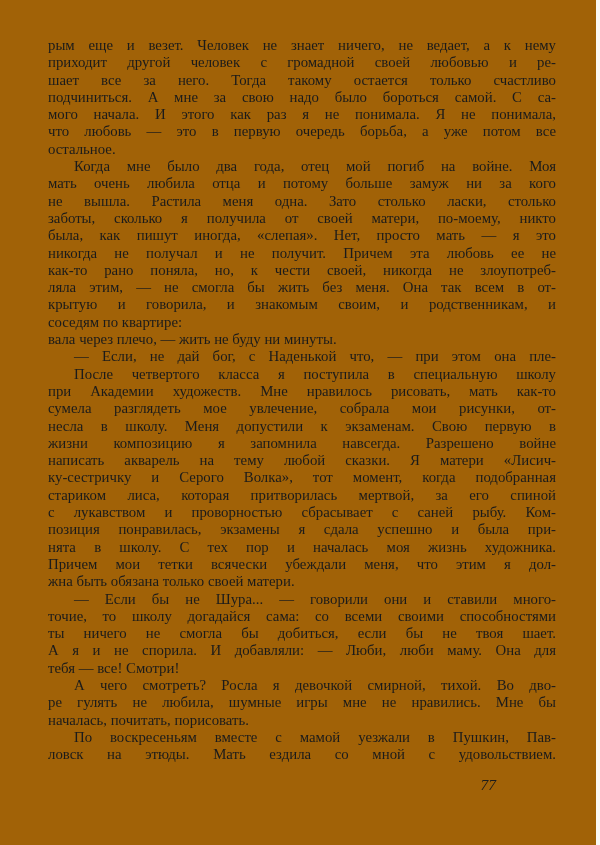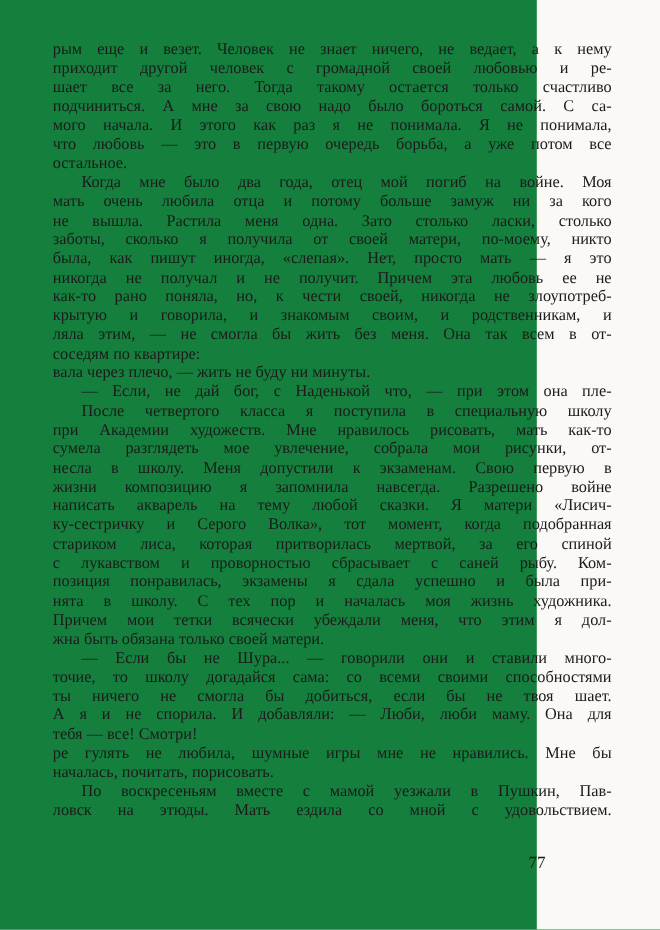--- a/index.html
+++ b/index.html
@@ -8,23 +8,23 @@
   }
   body {
     width: 600px;
     height: 845px;
     background: #faf9f6;
     overflow: hidden;
     font-family: "Liberation Serif", serif;
   }
   .scan-page {
     position: relative;
-    width: 488px;
+    width: 596px;
     height: 845px;
-    background: #15803d;
+    background: #a16207;
   }
   .text-block {
     position: absolute;
     left: 48px;
     top: 37px;
     width: 508px;
     color: #1b1b1b;
     font-size: 14.8px;
     line-height: 17.3px;
   }
@@ -44,20 +44,21 @@
     padding-left: 26px;
   }
   .page-number {
     position: absolute;
     left: 48px;
     top: 776px;
     width: 508px;
     box-sizing: border-box;
     padding-right: 60px;
     text-align: right;
+    font-style: italic;
     font-size: 15.5px;
     color: #1b1b1b;
   }
 </style>
 </head>
 <body>
 
 <div class="scan-page">
   <div class="text-block">
     <div class="para">
@@ -70,22 +71,22 @@
         <div class="line">остальное.</div>
       </div>
     <div class="para">
         <div class="line indent just">Когда мне было два года, отец мой погиб на войне. Моя</div>
         <div class="line just">мать очень любила отца и потому больше замуж ни за кого</div>
         <div class="line just">не вышла. Растила меня одна. Зато столько ласки, столько</div>
         <div class="line just">заботы, сколько я получила от своей матери, по-моему, никто</div>
         <div class="line just">была, как пишут иногда, «слепая». Нет, просто мать — я это</div>
         <div class="line just">никогда не получал и не получит. Причем эта любовь ее не</div>
         <div class="line just">как-то рано поняла, но, к чести своей, никогда не злоупотреб-</div>
+        <div class="line just">ляла этим, — не смогла бы жить без меня. Она так всем в от-</div>
         <div class="line just">крытую и говорила, и знакомым своим, и родственникам, и</div>
-        <div class="line just">ляла этим, — не смогла бы жить без меня. Она так всем в от-</div>
         <div class="line">соседям по квартире:</div>
       </div>
     <div class="para">
         <div class="line">вала через плечо, — жить не буду ни минуты.</div>
         <div class="line indent just">— Если, не дай бог, с Наденькой что, — при этом она пле-</div>
       </div>
     <div class="para">
         <div class="line indent just">После четвертого класса я поступила в специальную школу</div>
         <div class="line just">при Академии художеств. Мне нравилось рисовать, мать как-то</div>
         <div class="line just">сумела разглядеть мое увлечение, собрала мои рисунки, от-</div>
@@ -101,20 +102,21 @@
         <div class="line">жна быть обязана только своей матери.</div>
       </div>
     <div class="para">
         <div class="line indent just">— Если бы не Шура... — говорили они и ставили много-</div>
         <div class="line just">точие, то школу догадайся сама: со всеми своими способностями</div>
         <div class="line just">ты ничего не смогла бы добиться, если бы не твоя шает.</div>
         <div class="line just">А я и не спорила. И добавляли: — Люби, люби маму. Она для</div>
         <div class="line">тебя — все! Смотри!</div>
       </div>
     <div class="para">
+        <div class="line indent just">А чего смотреть? Росла я девочкой смирной, тихой. Во дво-</div>
         <div class="line just">ре гулять не любила, шумные игры мне не нравились. Мне бы</div>
         <div class="line">началась, почитать, порисовать.</div>
       </div>
     <div class="para">
         <div class="line indent just">По воскресеньям вместе с мамой уезжали в Пушкин, Пав-</div>
         <div class="line just">ловск на этюды. Мать ездила со мной с удовольствием.</div>
       </div>
   </div>
   <div class="page-number">77</div>
 </div>

